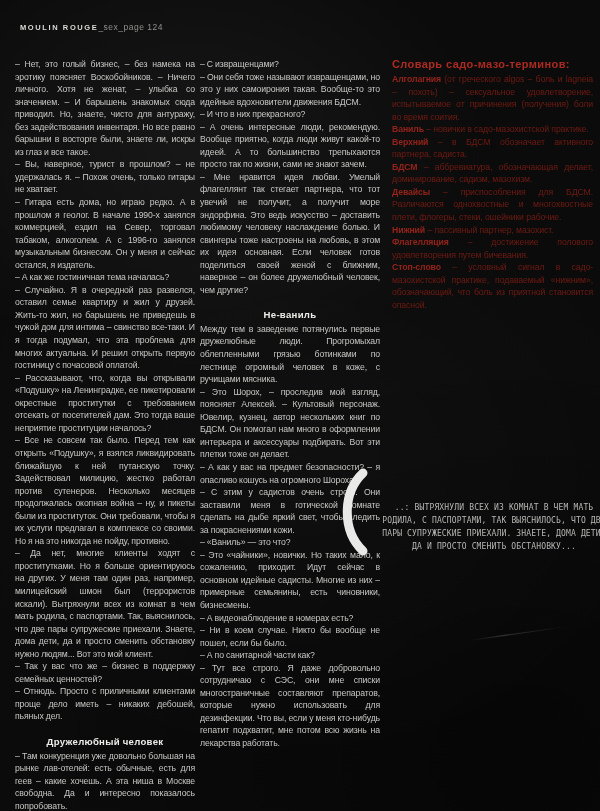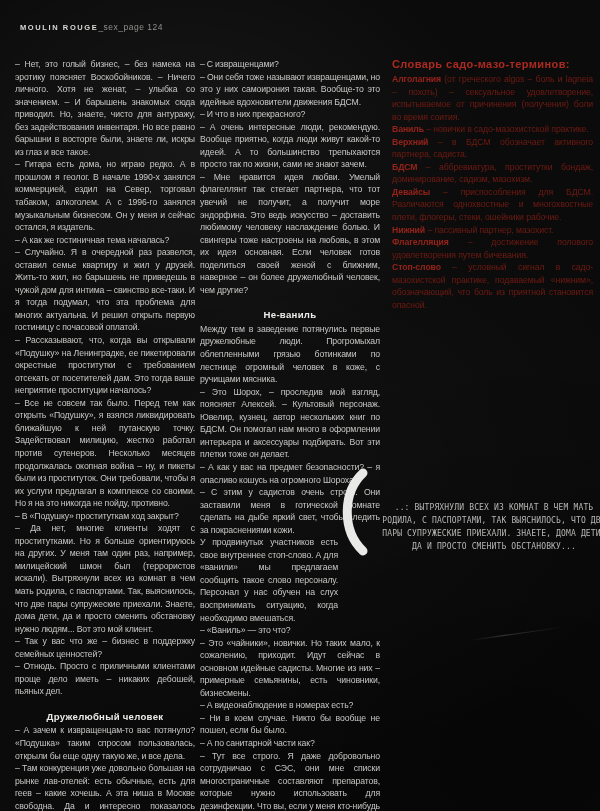--- a/index.html
+++ b/index.html
@@ -56,63 +56,61 @@
 
 <div class="page">
 
   <header class="pagehead">
     <span class="brand">MOULIN ROUGE</span><span class="suffix">_sex_page 124</span>
   </header>
 
   <section class="col col1">
 
   <p class="blk">– Нет, это голый бизнес, – без намека на эротику поясняет Воскобойников. – Ничего личного. Хотя не женат, – улыбка со значением. – И барышень знакомых сюда приводил. Но, знаете, чисто для антуражу, без задействования инвентаря. Но все равно барышни в восторге были, знаете ли, искры из глаз и все такое.</p>
+      <p class="blk">– Вы, наверное, турист в прошлом? – не удержалась я. – Похож очень, только гитары не хватает.</p>
       <p class="blk">– Гитара есть дома, но играю редко. А в прошлом я геолог. В начале 1990-х занялся коммерцией, ездил на Север, торговал табаком, алкоголем. А с 1996-го занялся музыкальным бизнесом. Он у меня и сейчас остался, я издатель.</p>
       <p class="blk">– А как же гостиничная тема началась?</p>
       <p class="blk">– Случайно. Я в очередной раз развелся, оставил семье квартиру и жил у друзей. Жить-то жил, но барышень не приведешь в чужой дом для интима – свинство все-таки. И я тогда подумал, что эта проблема для многих актуальна. И решил открыть первую гостиницу с почасовой оплатой.</p>
       <p class="blk">– Рассказывают, что, когда вы открывали «Подушку» на Ленинградке, ее пикетировали окрестные проститутки с требованием отсекать от посетителей дам. Это тогда ваше неприятие проституции началось?</p>
       <p class="blk">– Все не совсем так было. Перед тем как открыть «Подушку», я взялся ликвидировать ближайшую к ней путанскую точку. Задействовал милицию, жестко работал против сутенеров. Несколько месяцев продолжалась окопная война – ну, и пикеты были из проституток. Они требовали, чтобы я их услуги предлагал в комплексе со своими. Но я на это никогда не пойду, противно.</p>
-      <p class="blk">– В «Подушку» проституткам ход закрыт?</p>
       <p class="blk">– Да нет, многие клиенты ходят с проститутками. Но я больше ориентируюсь на других. У меня там один раз, например, милицейский шмон был (террористов искали). Вытряхнули всех из комнат в чем мать родила, с паспортами. Так, выяснилось, что две пары супружеские приехали. Знаете, дома дети, да и просто сменить обстановку нужно людям... Вот это мой клиент.</p>
       <p class="blk">– Так у вас что же – бизнес в поддержку семейных ценностей?</p>
       <p class="blk">– Отнюдь. Просто с приличными клиентами проще дело иметь – никаких дебошей, пьяных дел.</p>
       <p class="blk h">Дружелюбный человек</p>
-      <p class="blk">– А зачем к извращенцам-то вас потянуло? «Подушка» таким спросом пользовалась, открыли бы еще одну такую же, и все дела.</p>
       <p class="blk">– Там конкуренция уже довольно большая на рынке лав-отелей: есть обычные, есть для геев – какие хочешь. А эта ниша в Москве свободна. Да и интересно показалось попробовать.</p>
     </section>
 
   <section class="col col2">
 
   <p class="blk">– С извращенцами?</p>
       <p class="blk">– Они себя тоже называют извращенцами, но это у них самоирония такая. Вообще-то это идейные вдохновители движения БДСМ.</p>
       <p class="blk">– И что в них прекрасного?</p>
       <p class="blk">– А очень интересные люди, рекомендую. Вообще приятно, когда люди живут какой-то идеей. А то большинство трепыхаются просто так по жизни, сами не знают зачем.</p>
       <p class="blk">– Мне нравится идея любви. Умелый флагеллянт так стегает партнера, что тот увечий не получит, а получит море эндорфина. Это ведь искусство – доставить любимому человеку наслаждение болью. И свингеры тоже настроены на любовь, в этом их идея основная. Если человек готов поделиться своей женой с ближним, наверное – он более дружелюбный человек, чем другие?</p>
       <p class="blk h">Не-ваниль</p>
       <p class="blk">Между тем в заведение потянулись первые дружелюбные люди. Прогромыхал облепленными грязью ботинками по лестнице огромный человек в коже, с ручищами мясника.</p>
       <p class="blk">– Это Шорох, – проследив мой взгляд, поясняет Алексей. – Культовый персонаж. Ювелир, кузнец, автор нескольких книг по БДСМ. Он помогал нам много в оформлении интерьера и аксессуары подбирать. Вот эти плетки тоже он делает.</p>
       <p class="blk">– А как у вас на предмет безопасности? – я опасливо кошусь на огромного Шороха.</p>
       <p class="blk">– С этим у садистов очень строго. Они заставили меня в готической комнате сделать на дыбе яркий свет, чтобы следить за покраснениями кожи.</p>
-      <p class="blk nw">У продвинутых участников есть свое внутреннее стоп-слово. А для «ванили» мы предлагаем сообщить такое слово персоналу. Персонал у нас обучен на слух воспринимать ситуацию, когда необходимо вмешаться.</p>
       <p class="blk">– «Ваниль» — это что?</p>
       <p class="blk">– Это «чайники», новички. Но таких мало, к сожалению, приходит. Идут сейчас в основном идейные садисты. Многие из них – примерные семьянины, есть чиновники, бизнесмены.</p>
       <p class="blk">– А видеонаблюдение в номерах есть?</p>
       <p class="blk">– Ни в коем случае. Никто бы вообще не пошел, если бы было.</p>
       <p class="blk">– А по санитарной части как?</p>
       <p class="blk">– Тут все строго. Я даже добровольно сотрудничаю с СЭС, они мне списки многостраничные составляют препаратов, которые нужно использовать для дезинфекции. Что вы, если у меня кто-нибудь гепатит подхватит, мне потом всю жизнь на лекарства работать.</p>
     </section>
 
   <aside class="glossary">
     <h3 class="glossary-title">Словарь садо-мазо-терминов:</h3>
     <div>
 
     <p class="entry"><b class="term">Алголагния</b><span> (от греческого algos – боль и lagneia – похоть) – сексуальное удовлетворение, испытываемое от причинения (получения) боли во время соития.</span></p>
         <p class="entry"><b class="term">Ваниль</b><span> – новички в садо-мазохистской практике.</span></p>
         <p class="entry"><b class="term">Верхний</b><span> – в БДСМ обозначает активного партнера, садиста.</span></p>
-        <p class="entry"><b class="term">БДСМ</b><span> – аббревиатура, проститутки бондаж, доминирование, садизм, мазохизм.</span></p>
+        <p class="entry"><b class="term">БДСМ</b><span> – аббревиатура, обозначающая делает, доминирование, садизм, мазохизм.</span></p>
         <p class="entry"><b class="term">Девайсы</b><span> – приспособления для БДСМ. Различаются однохвостные и многохвостные плети, флогеры, стеки, ошейники рабочие.</span></p>
         <p class="entry"><b class="term">Нижний</b><span> – пассивный партнер, мазохист.</span></p>
         <p class="entry"><b class="term">Флагелляция</b><span> – достижение полового удовлетворения путем бичевания.</span></p>
         <p class="entry"><b class="term">Стоп-слово</b><span> – условный сигнал в садо-мазохистской практике, подаваемый «нижним», обозначающий, что боль из приятной становится опасной.</span></p>
       </div>
   </aside>
 
   <svg class="paren" viewBox="0 0 38 90" xmlns="http://www.w3.org/2000/svg" aria-hidden="true">
     <path d="M32 6 C 11 26, 11 64, 32 84" fill="none" stroke="#e9e9e7" stroke-width="9" stroke-linecap="round"></path>
   </svg>

